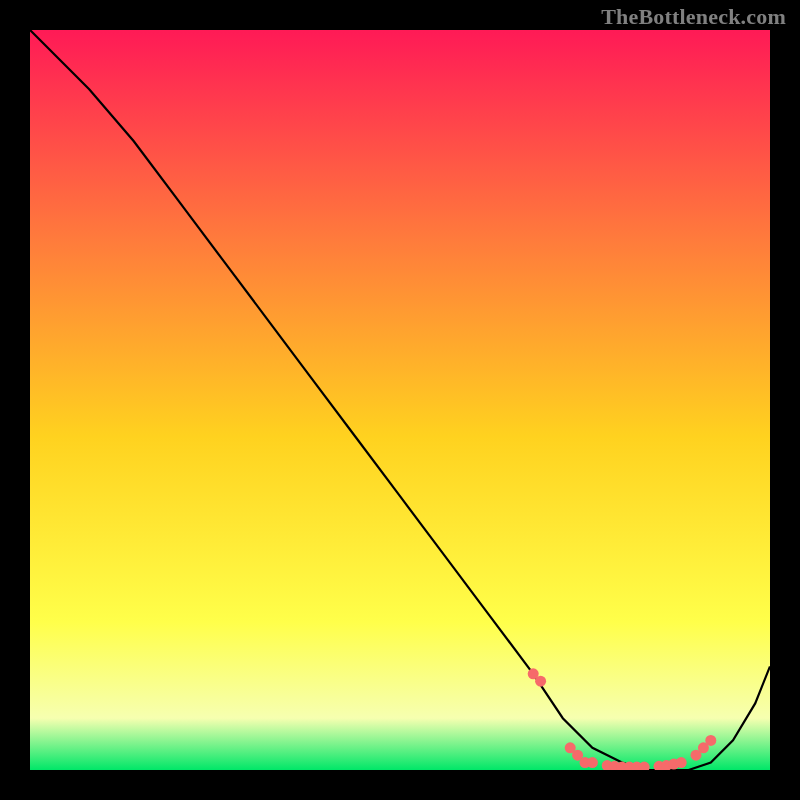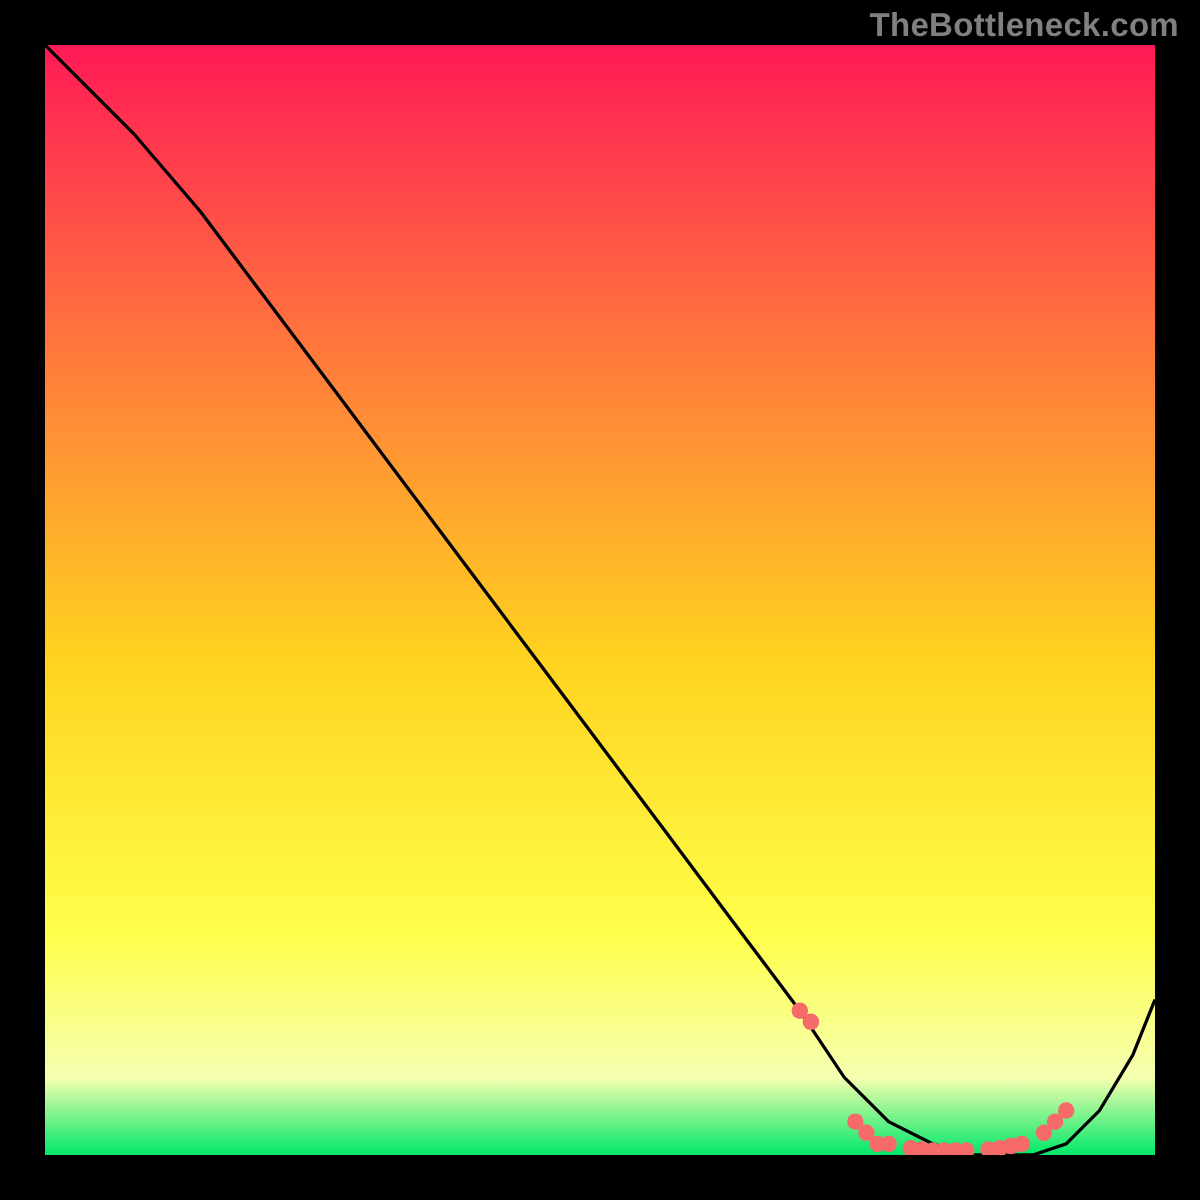--- a/index.html
+++ b/index.html
@@ -19,20 +19,21 @@
   }
   .watermark {
     position: absolute;
     top: 4px;
     right: 14px;
     color: #808080;
     font-size: 22px;
     font-weight: 600;
     letter-spacing: 0.2px;
     z-index: 5;
+    font-family: Liberation Serif, serif;
   }
   .plot {
     position: absolute;
     left: 30px;
     top: 30px;
     width: 740px;
     height: 740px;
   }
   .plot svg {
     width: 100%;

